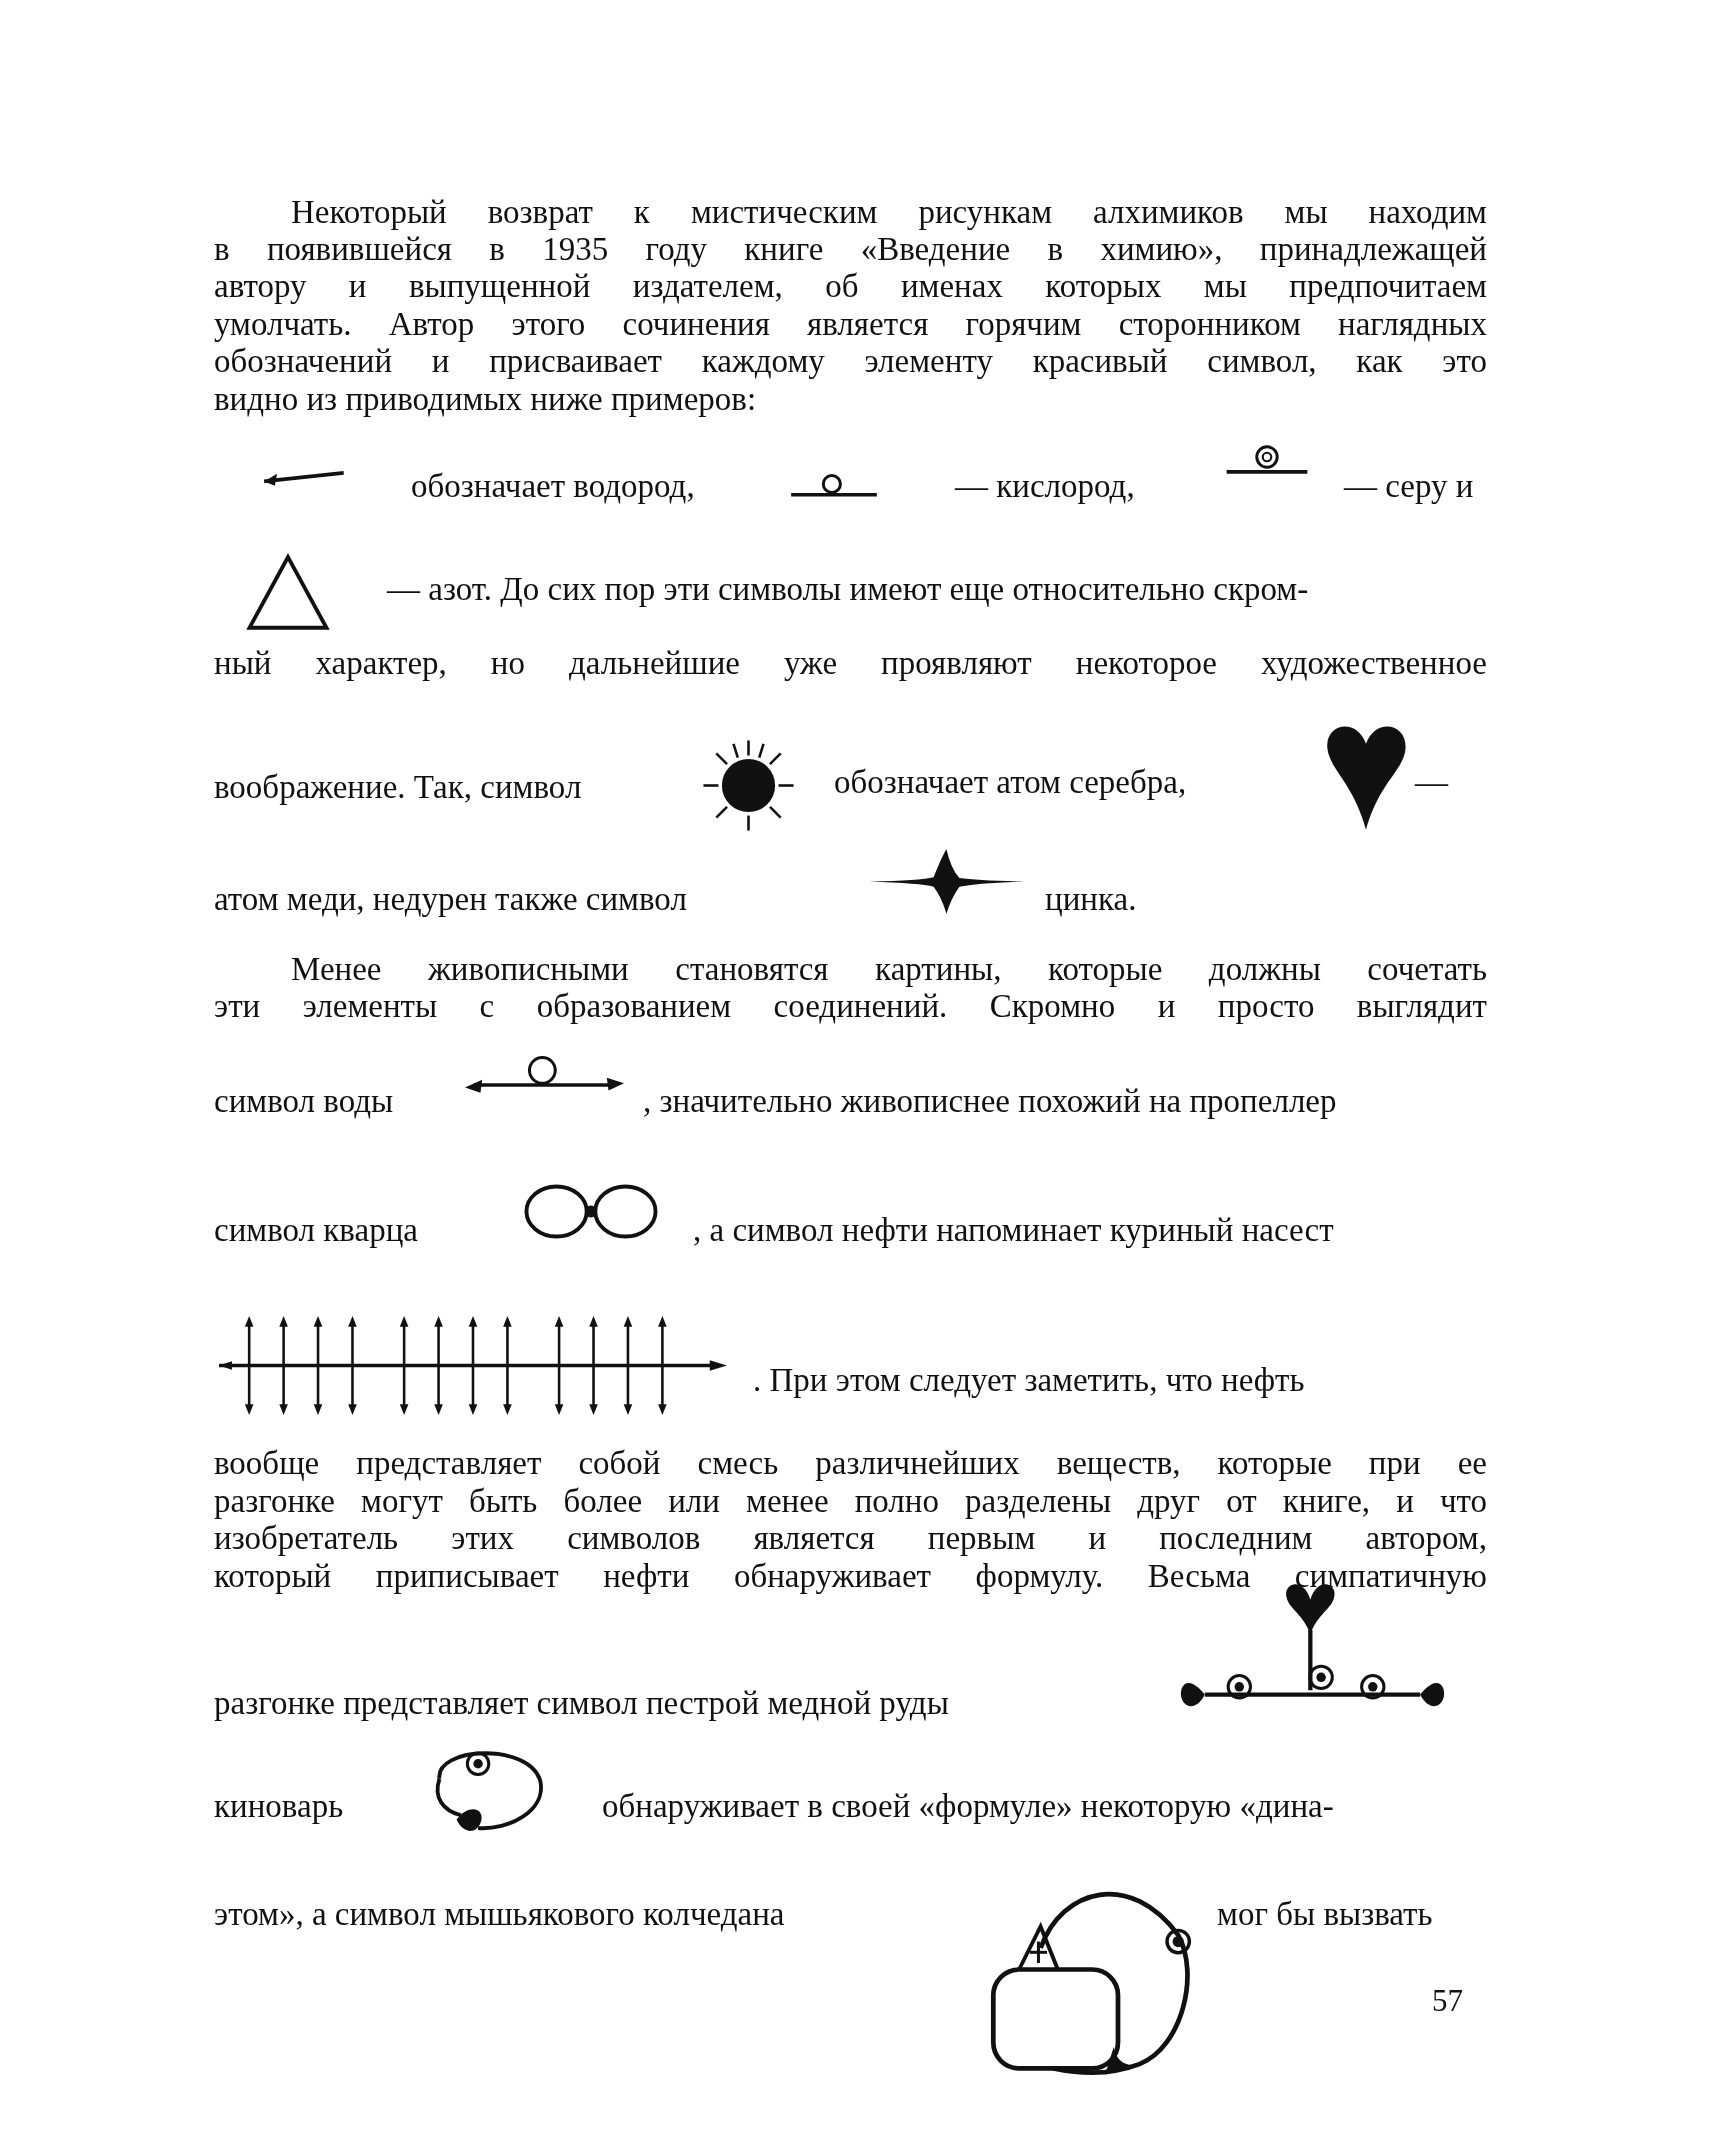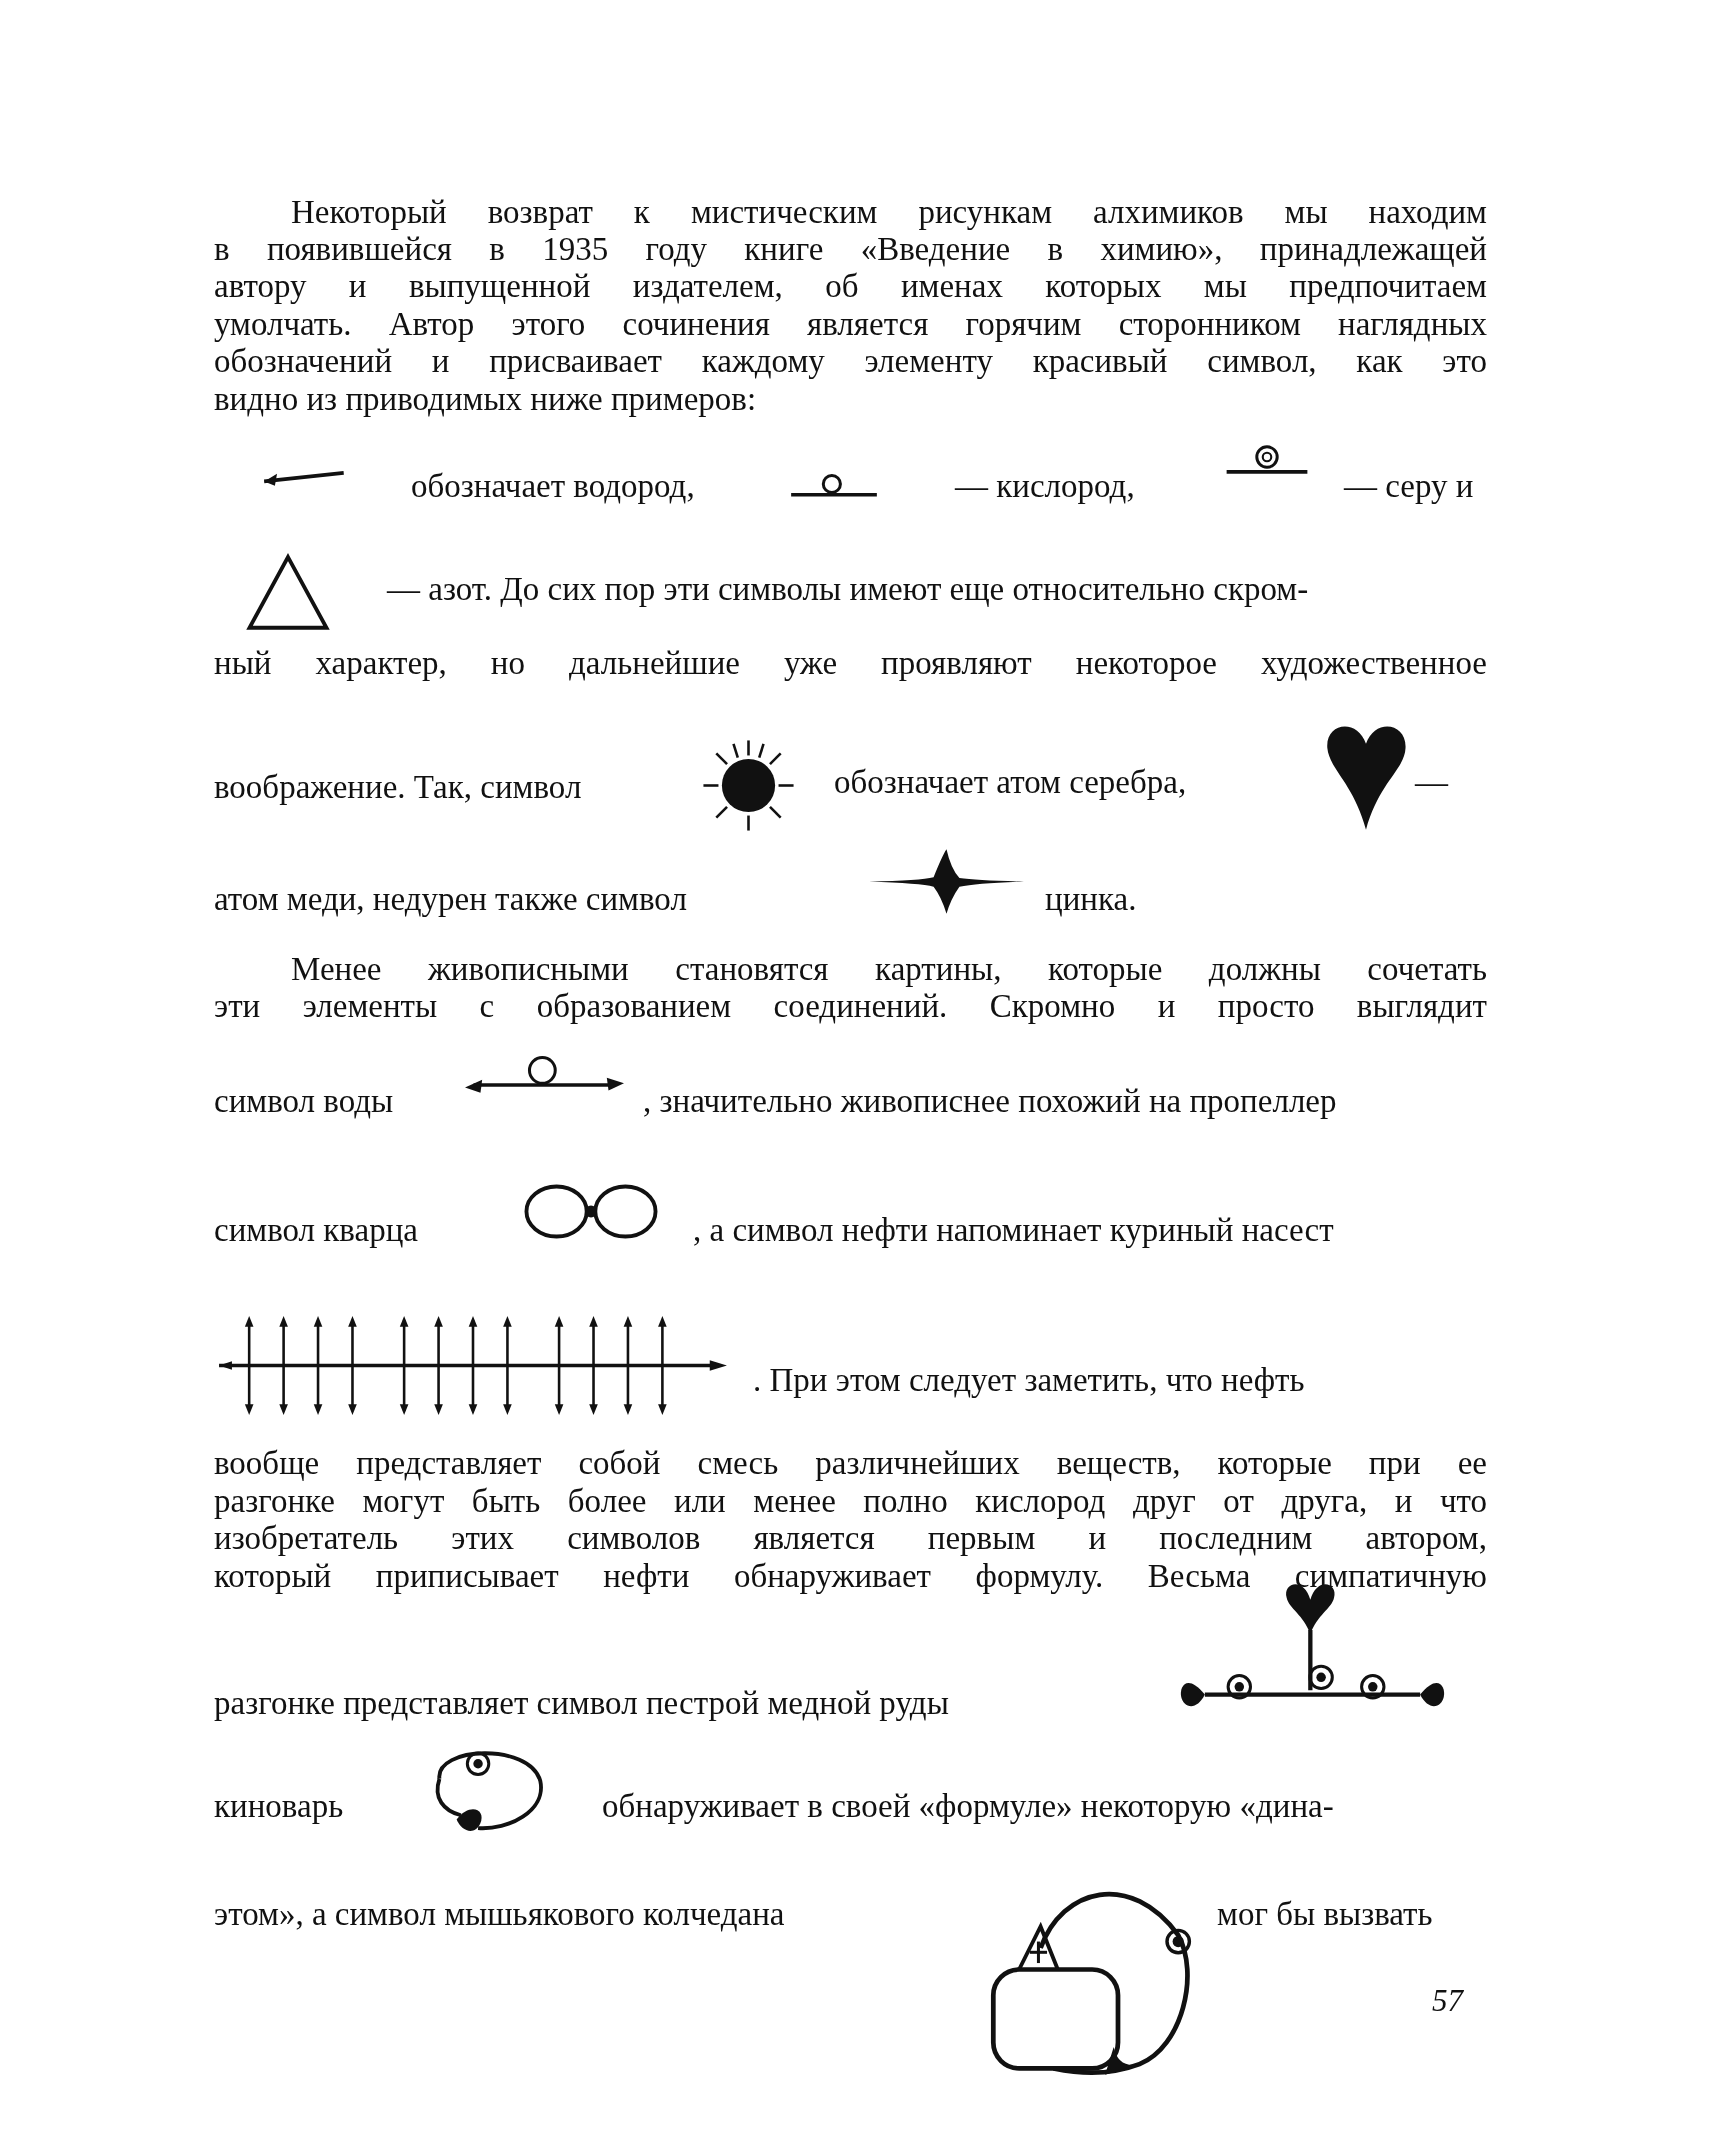--- a/index.html
+++ b/index.html
@@ -3,21 +3,21 @@
 <meta charset="utf-8">
 <style>
   html,body{margin:0;padding:0;background:#fff;}
   body{width:1721px;height:2237px;position:relative;overflow:hidden;color:#111;
        font-family:"Liberation Serif","DejaVu Serif",serif;}
   .t{position:absolute;font-size:33px;line-height:37px;white-space:nowrap;margin-top:16px;}
   .p{position:absolute;left:214px;width:1273px;font-size:33px;line-height:37px;text-align:justify;text-align-last:justify;}
   .p.last{text-align-last:left;}
   .ind{text-indent:77px;}
   svg{position:absolute;overflow:visible;}
-  .pg{position:absolute;left:1432px;top:1983px;font-size:31px;font-style:italic;}
+  .pg{position:absolute;left:1432px;top:1983px;font-size:31px;}
 </style>
 </head>
 <body>
 
 <div class="p ind" style="top:194px">Некоторый возврат к мистическим рисункам алхимиков мы находим</div>
 <div class="p" style="top:231px">в появившейся в 1935 году книге «Введение в химию», принадлежащей</div>
 <div class="p" style="top:268px">автору и выпущенной издателем, об именах которых мы предпочитаем</div>
 <div class="p" style="top:306px">умолчать. Автор этого сочинения является горячим сторонником наглядных</div>
 <div class="p" style="top:343px">обозначений и присваивает каждому элементу красивый символ, как это</div>
 <div class="p last" style="top:381px">видно из приводимых ниже примеров:</div>
@@ -131,21 +131,21 @@
     <line x1="950" y1="10" x2="950" y2="220" stroke="#111" stroke-width="6"></line>
     <path d="M950 0 L940 25 L960 25 Z" fill="#111"></path>
     <path d="M950 230 L940 205 L960 205 Z" fill="#111"></path>
     <line x1="1030" y1="10" x2="1030" y2="220" stroke="#111" stroke-width="6"></line>
     <path d="M1030 0 L1020 25 L1040 25 Z" fill="#111"></path>
     <path d="M1030 230 L1020 205 L1040 205 Z" fill="#111"></path>
   </svg>
 <div class="t" style="left:753px;top:1346px">. При этом следует заметить, что нефть</div>
 
 <div class="p" style="top:1445px">вообще представляет собой смесь различнейших веществ, которые при ее</div>
-<div class="p" style="top:1483px">разгонке могут быть более или менее полно кислород друг от друга, и что</div>
+<div class="p" style="top:1483px">разгонке могут быть более или менее полно разделены друг от книге, и что</div>
 <div class="p" style="top:1520px">изобретатель этих символов является первым и последним автором,</div>
 <div class="p" style="top:1558px">который приписывает нефти обнаруживает формулу. Весьма симпатичную</div>
 
 <div class="t" style="left:214px;top:1669px">разгонке представляет символ пестрой медной руды</div>
 <svg style="left:1179px;top:1574px" width="267" height="155" viewBox="0 0 620 360">
   <path d="M305 60 C 290 5, 240 20, 250 55 C 255 80, 290 95, 305 140 C 320 95, 355 80, 360 55 C 370 20, 320 5, 305 60 Z" fill="#111"></path>
   <line x1="305" y1="130" x2="305" y2="270" stroke="#111" stroke-width="10"></line>
   <line x1="60" y1="280" x2="560" y2="280" stroke="#111" stroke-width="10"></line>
   <circle cx="140" cy="262" r="26" fill="none" stroke="#111" stroke-width="7"></circle>
     <circle cx="140" cy="262" r="11" fill="#111"></circle>

